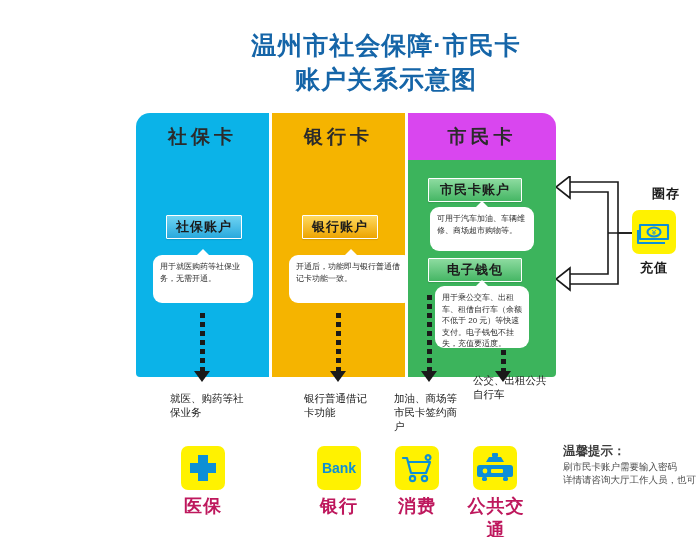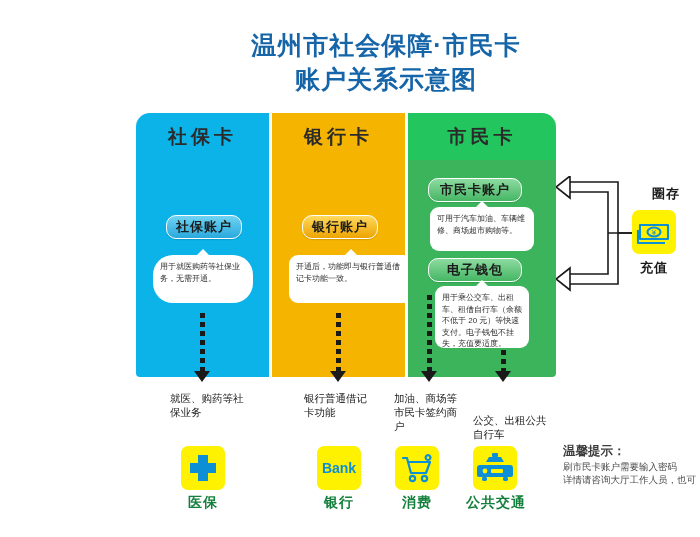--- a/index.html
+++ b/index.html
@@ -26,26 +26,26 @@
   }
   .col .body{position:relative;}
   .c1{left:100px;width:133px;}
   .c2{left:236px;width:133px;}
   .c3{left:372px;width:148px;}
 
   .c1 .head{background:#0bb3e8;border-top-left-radius:14px;}
   .c1 .body{background:#0bb3e8;height:217px;border-bottom-left-radius:4px;}
   .c2 .head{background:#f5b400;}
   .c2 .body{background:#f5b400;height:217px;}
-  .c3 .head{background:#22c55e;border-top-right-radius:14px;}
+  .c3 .head{background:#d946ef;border-top-right-radius:14px;}
   .c3 .body{background:#3cb45c;height:217px;border-bottom-right-radius:4px;}
 
   
   .pill{
-    position:absolute;text-align:center;border-radius:10px;
+    position:absolute;text-align:center;border-radius:1px;
     font-size:13px;font-weight:bold;color:#1b1b1b;line-height:22px;height:22px;
     letter-spacing:1px;
   }
   .pill.blue{
     background:linear-gradient(#6fd3f2,#29a9dd);
     border:1px solid #ffffff;box-shadow:0 1px 1px rgba(0,0,0,.12);
   }
   .pill.amber{
     background:linear-gradient(#ffd95e,#eda400);
     border:1px solid #ffffff;box-shadow:0 1px 1px rgba(0,0,0,.12);
@@ -85,21 +85,21 @@
     position:absolute;font-size:10.5px;line-height:14px;color:#222;
     text-align:left;
   }
 
   
   .tile{
     position:absolute;width:44px;height:44px;background:#fff200;border-radius:7px;
   }
   .tile svg{display:block;}
   .tilelabel{
-    position:absolute;font-size:14px;font-weight:bold;color:#15803d;
+    position:absolute;font-size:18px;font-weight:bold;color:#be185d;
     text-align:center;letter-spacing:1px;
   }
 
   
   .bracket{position:absolute;left:520px;top:176px;}
 
   
   .recharge-label{
     position:absolute;font-size:13px;font-weight:bold;color:#1b1b1b;
     text-align:center;width:70px;letter-spacing:1px;
@@ -118,21 +118,21 @@
   <div class="title">
     <div class="l1">温州市社会保障·市民卡</div>
     <div class="l2">账户关系示意图</div>
   </div>
 
   <div class="col c1">
     <div class="head">社保卡</div>
     <div class="body"></div>
   </div>
   <div class="pill blue" style="left:130px;top:215px;width:74px;">社保账户</div>
-  <div class="callout" style="left:117px;top:255px;width:100px;height:48px;border-radius:20px;">用于就医购药等社保业务，无需开通。</div>
+  <div class="callout" style="left:117px;top:255px;width:100px;height:48px;">用于就医购药等社保业务，无需开通。</div>
   <div class="dash" style="left:164px;top:313px;height:58px;">
     <div class="stem"></div>
   </div>
   <div class="arrowhead" style="left:158px;top:371px;"></div>
   <div class="cap" style="left:134px;top:391px;width:74px;">就医、购药等社保业务</div>
 
   <div class="col c2">
     <div class="head">银行卡</div>
     <div class="body"></div>
   </div>
@@ -156,21 +156,21 @@
   <div class="dash" style="left:391px;top:295px;height:76px;">
     <div class="stem"></div>
   </div>
   <div class="arrowhead" style="left:385px;top:371px;"></div>
   <div class="cap" style="left:358px;top:391px;width:70px;">加油、商场等市民卡签约商户</div>
 
   <div class="dash" style="left:465px;top:350px;height:21px;">
     <div class="stem"></div>
   </div>
   <div class="arrowhead" style="left:459px;top:371px;"></div>
-  <div class="cap" style="left:437px;top:413px;width:74px;">公交、出租公共自行车</div>
+  <div class="cap" style="left:437px;top:373px;width:74px;">公交、出租公共自行车</div>
 
   <svg class="bracket" width="110" height="120" viewBox="0 0 110 120">
     <g fill="none" stroke="#1a1a1a" stroke-width="1.6">
       <path d="M14,6 L62,6 L62,108 L14,108"></path>
       <path d="M14,16 L52,16 L52,98 L14,98"></path>
       <path d="M62,57 L86,57"></path>
       <path d="M52,57 L86,57"></path>
     </g>
     <polygon points="14,0 14,22 0,11" fill="#ffffff" stroke="#1a1a1a" stroke-width="1.6"></polygon>
     <polygon points="14,92 14,114 0,103" fill="#ffffff" stroke="#1a1a1a" stroke-width="1.6"></polygon>

